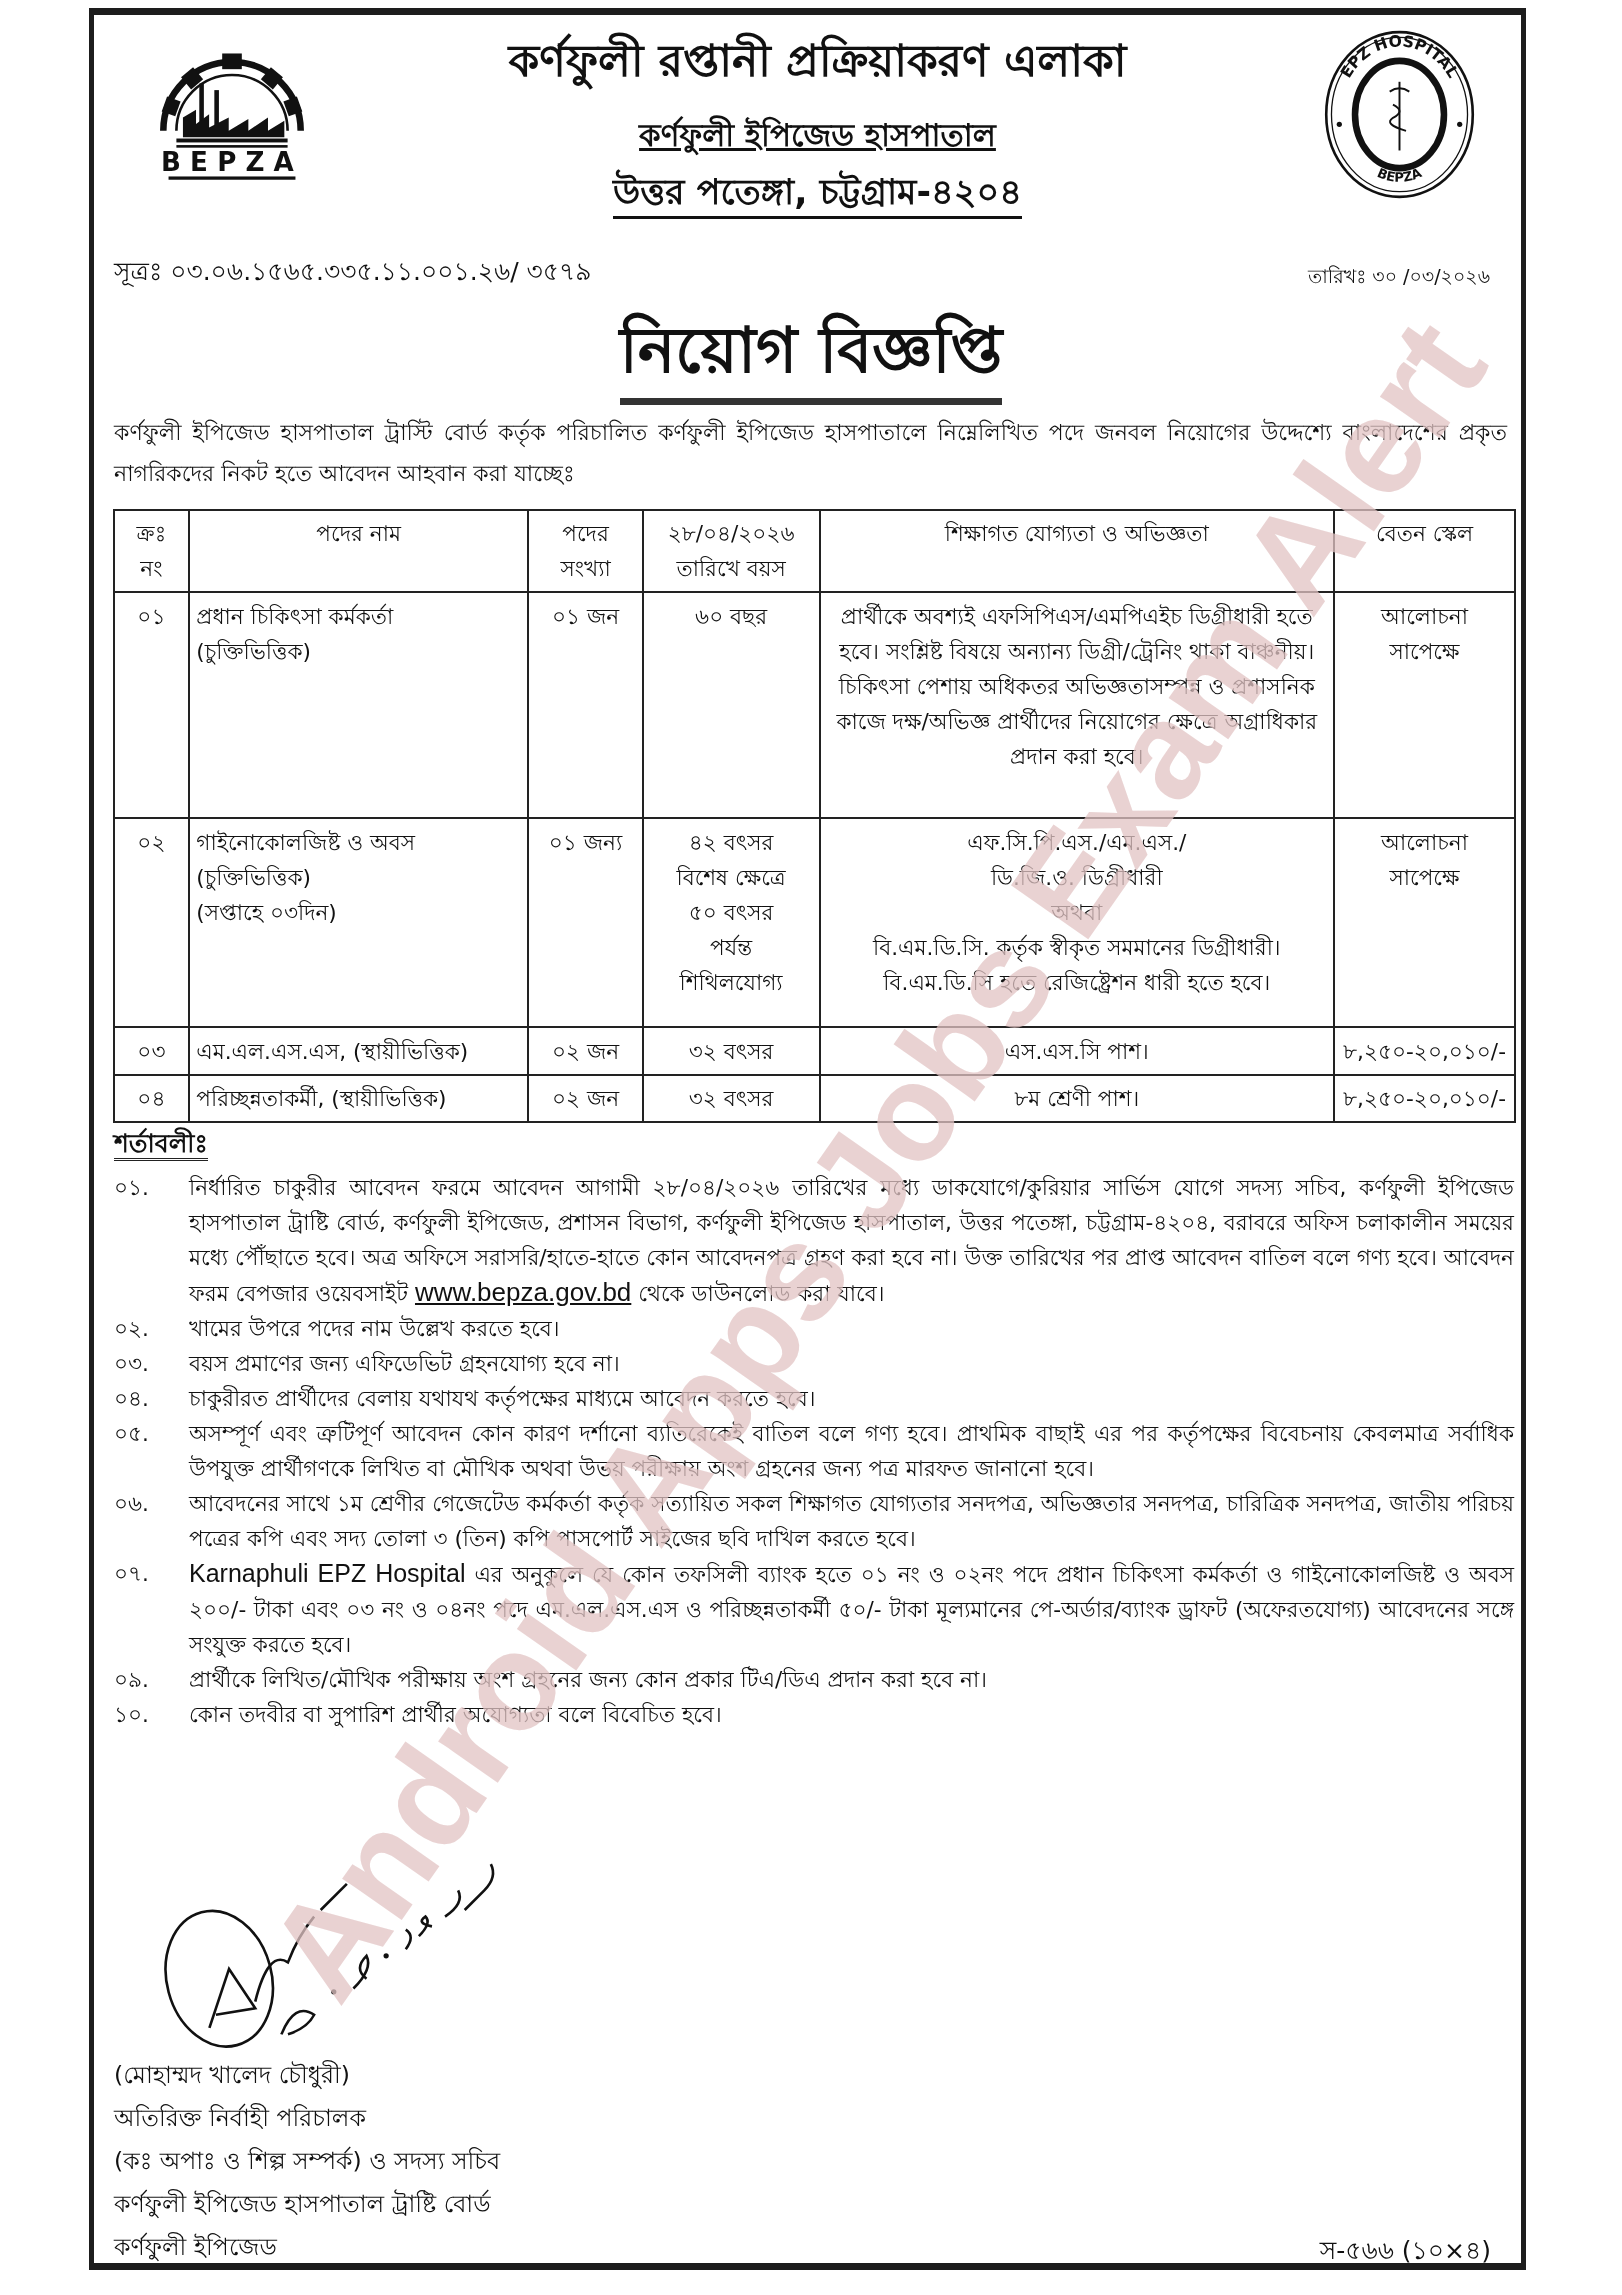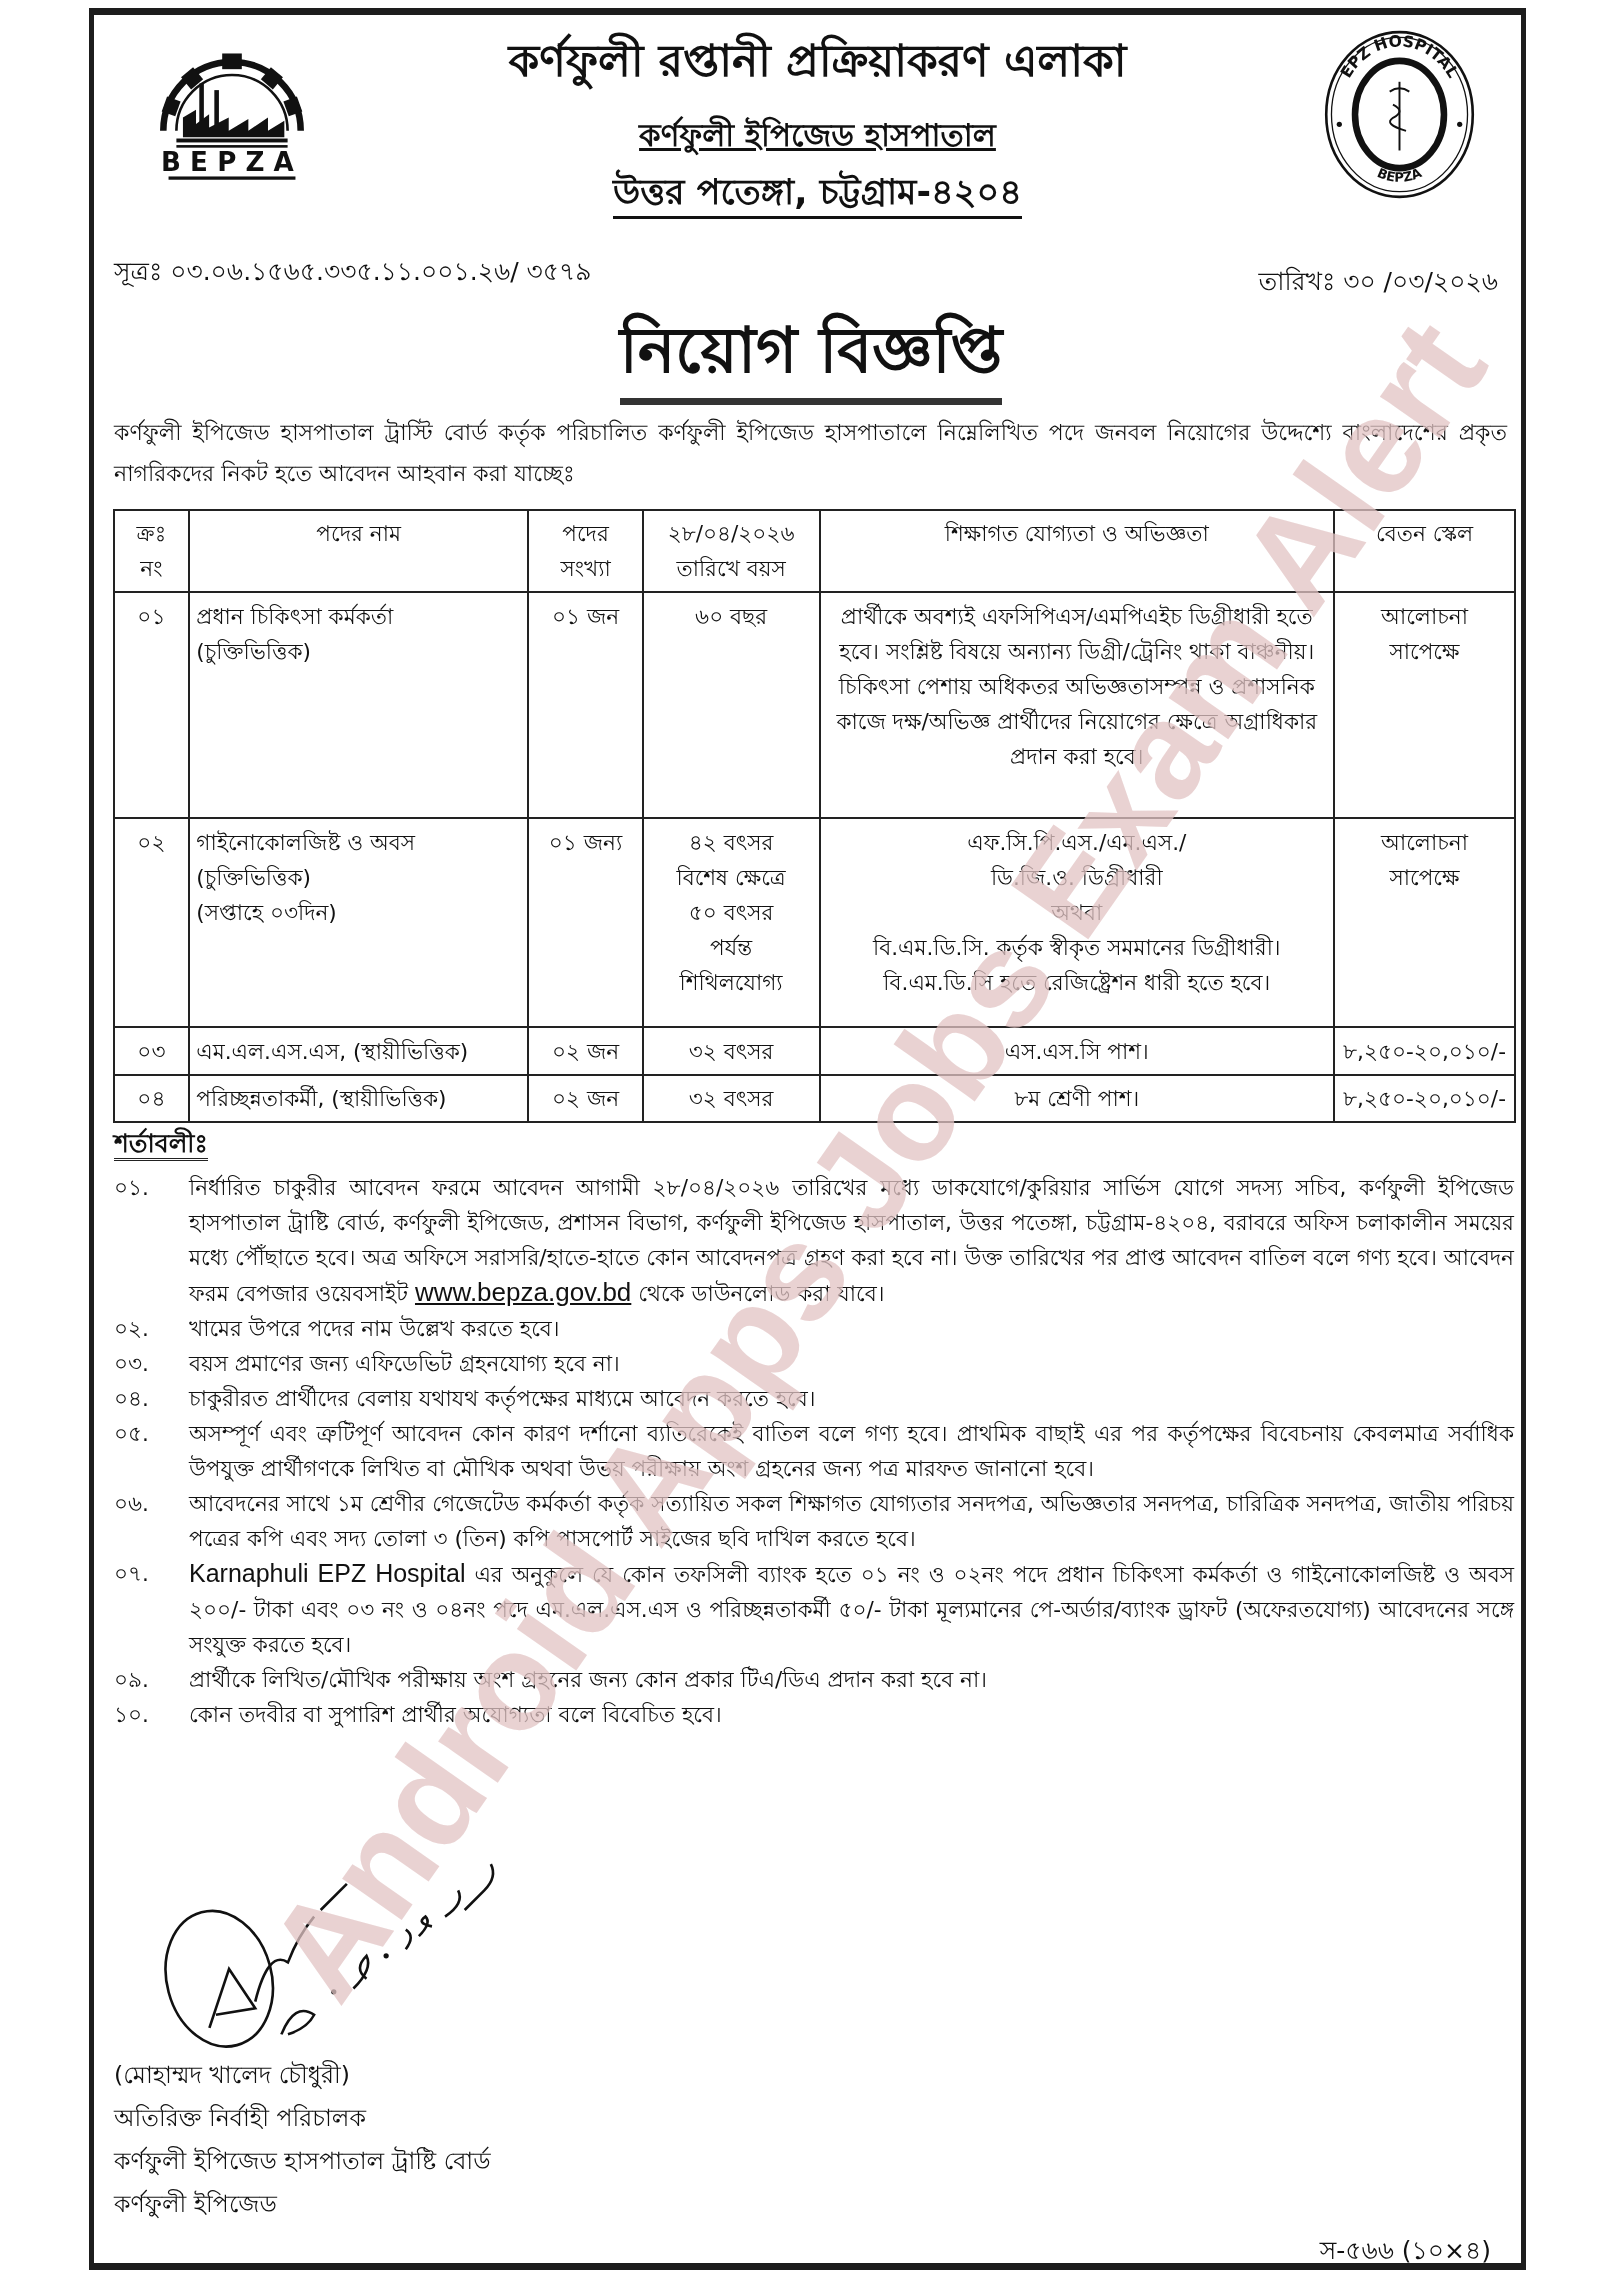--- a/index.html
+++ b/index.html
@@ -8,21 +8,21 @@
   .frame { position: absolute; left: 89px; top: 7.9px; width: 1437px; height: 2262px;
            border: 5.9px solid #1d1d1d; border-top-width: 7.9px; border-bottom-width: 7.9px; box-sizing: border-box; }
   .logo-left { position: absolute; left: 137px; top: 26px; width: 190px; height: 157px; }
   .logo-right { position: absolute; left: 1321px; top: 26px; width: 157px; height: 177px; }
   .hdr { position: absolute; left: 327px; width: 981px; text-align: center; font-weight: bold; }
   .hdr1 { top: 27.5px; font-size: 44px; }
   .hdr2 { top: 111px; font-size: 31px; text-decoration: underline; }
   .hdr3 { top: 165px; font-size: 35px; }
   .hdr3 span { border-bottom: 3.3px solid #111; padding-bottom: 3.9px; }
   .memo { position: absolute; left: 114px; top: 252px; font-size: 25px; }
-  .date { position: absolute; right: 124px; top: 262px; font-size: 25px; }
+  .date { position: absolute; right: 132px; top: 262px; font-size: 19px; }
   .title { position: absolute; left: 0; width: 100%; top: 302px; text-align: center; font-size: 63px; font-weight: bold; }
   .title span { border-bottom: 7.9px solid #333; padding-bottom: 11px; }
   .intro { position: absolute; left: 114px; top: 412px; width: 1393px; font-size: 22px; line-height: 41px; text-align: justify; }
 
   table.posts { position: absolute; left: 113px; top: 509px; width: 1403px; border-collapse: collapse; font-size: 21.6px; padding-left: 25px; }
   table.posts td, table.posts th { border: 2px solid #222; vertical-align: top; padding: 5.2px 6.5px; line-height: 35px; font-weight: normal; }
   table.posts th { text-align: center; height: 65px; }
   .c-no { width: 59px; text-align: center; }
   .c-name { width: 321px; text-align: left; margin-top: 12px; }
   .c-count { width: 98px; text-align: center; }
@@ -216,20 +216,21 @@
     <circle cx="270" cy="235" r="4" fill="#111"></circle>
     <path d="M300 230 Q330 200 320 180 Q300 200 320 215" fill="none" stroke="#111" stroke-width="4"></path>
     <circle cx="350" cy="180" r="4" fill="#111"></circle>
     <path d="M380 170 Q395 150 380 140 M400 150 Q420 130 410 120 Q395 130 420 135 M440 120 Q470 100 460 80 M470 110 L500 80 Q520 60 510 40" fill="none" stroke="#111" stroke-width="4"></path>
   </svg>
 </div>
 
 <div class="signer">
   <div>(মোহাম্মদ খালেদ চৌধুরী)</div>
   <div>অতিরিক্ত নির্বাহী পরিচালক</div>
+  <div>(কঃ অপাঃ ও শিল্প সম্পর্ক) ও সদস্য সচিব</div>
   <div>কর্ণফুলী ইপিজেড হাসপাতাল ট্রাষ্টি বোর্ড</div>
   <div>কর্ণফুলী ইপিজেড</div>
 </div>
 
 <div class="footer-code">স-৫৬৬ (১০×৪)</div>
 
 <div class="watermark">Android Apps Jobs Exam Alert</div>
 
 
 </body></html>

